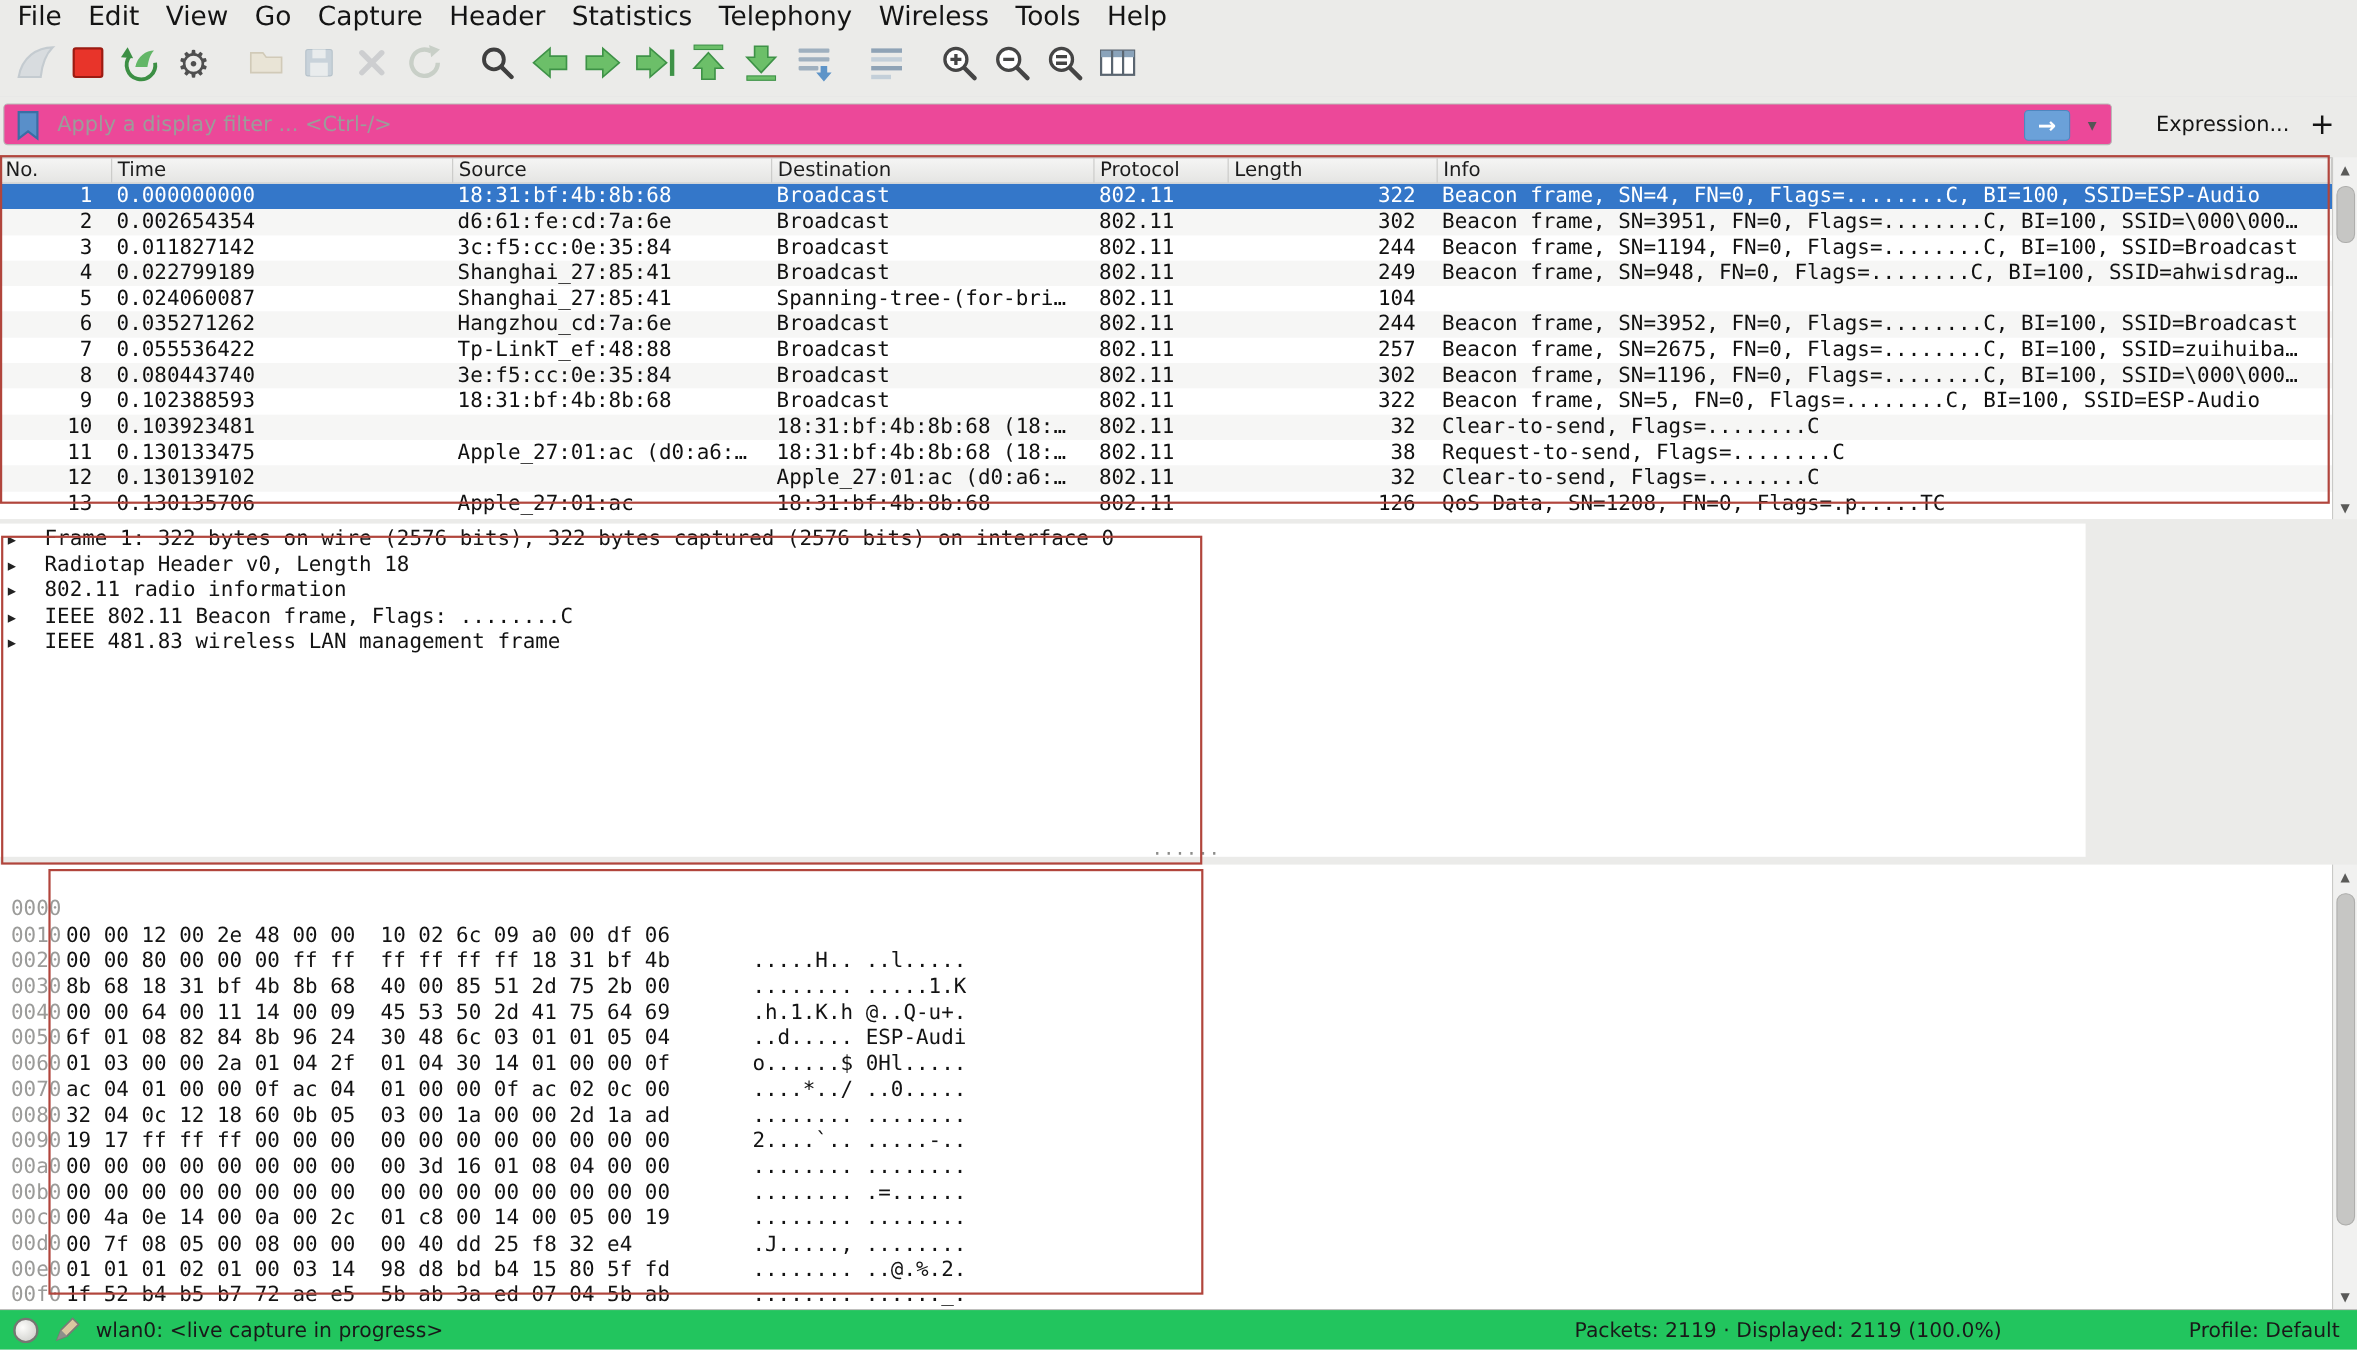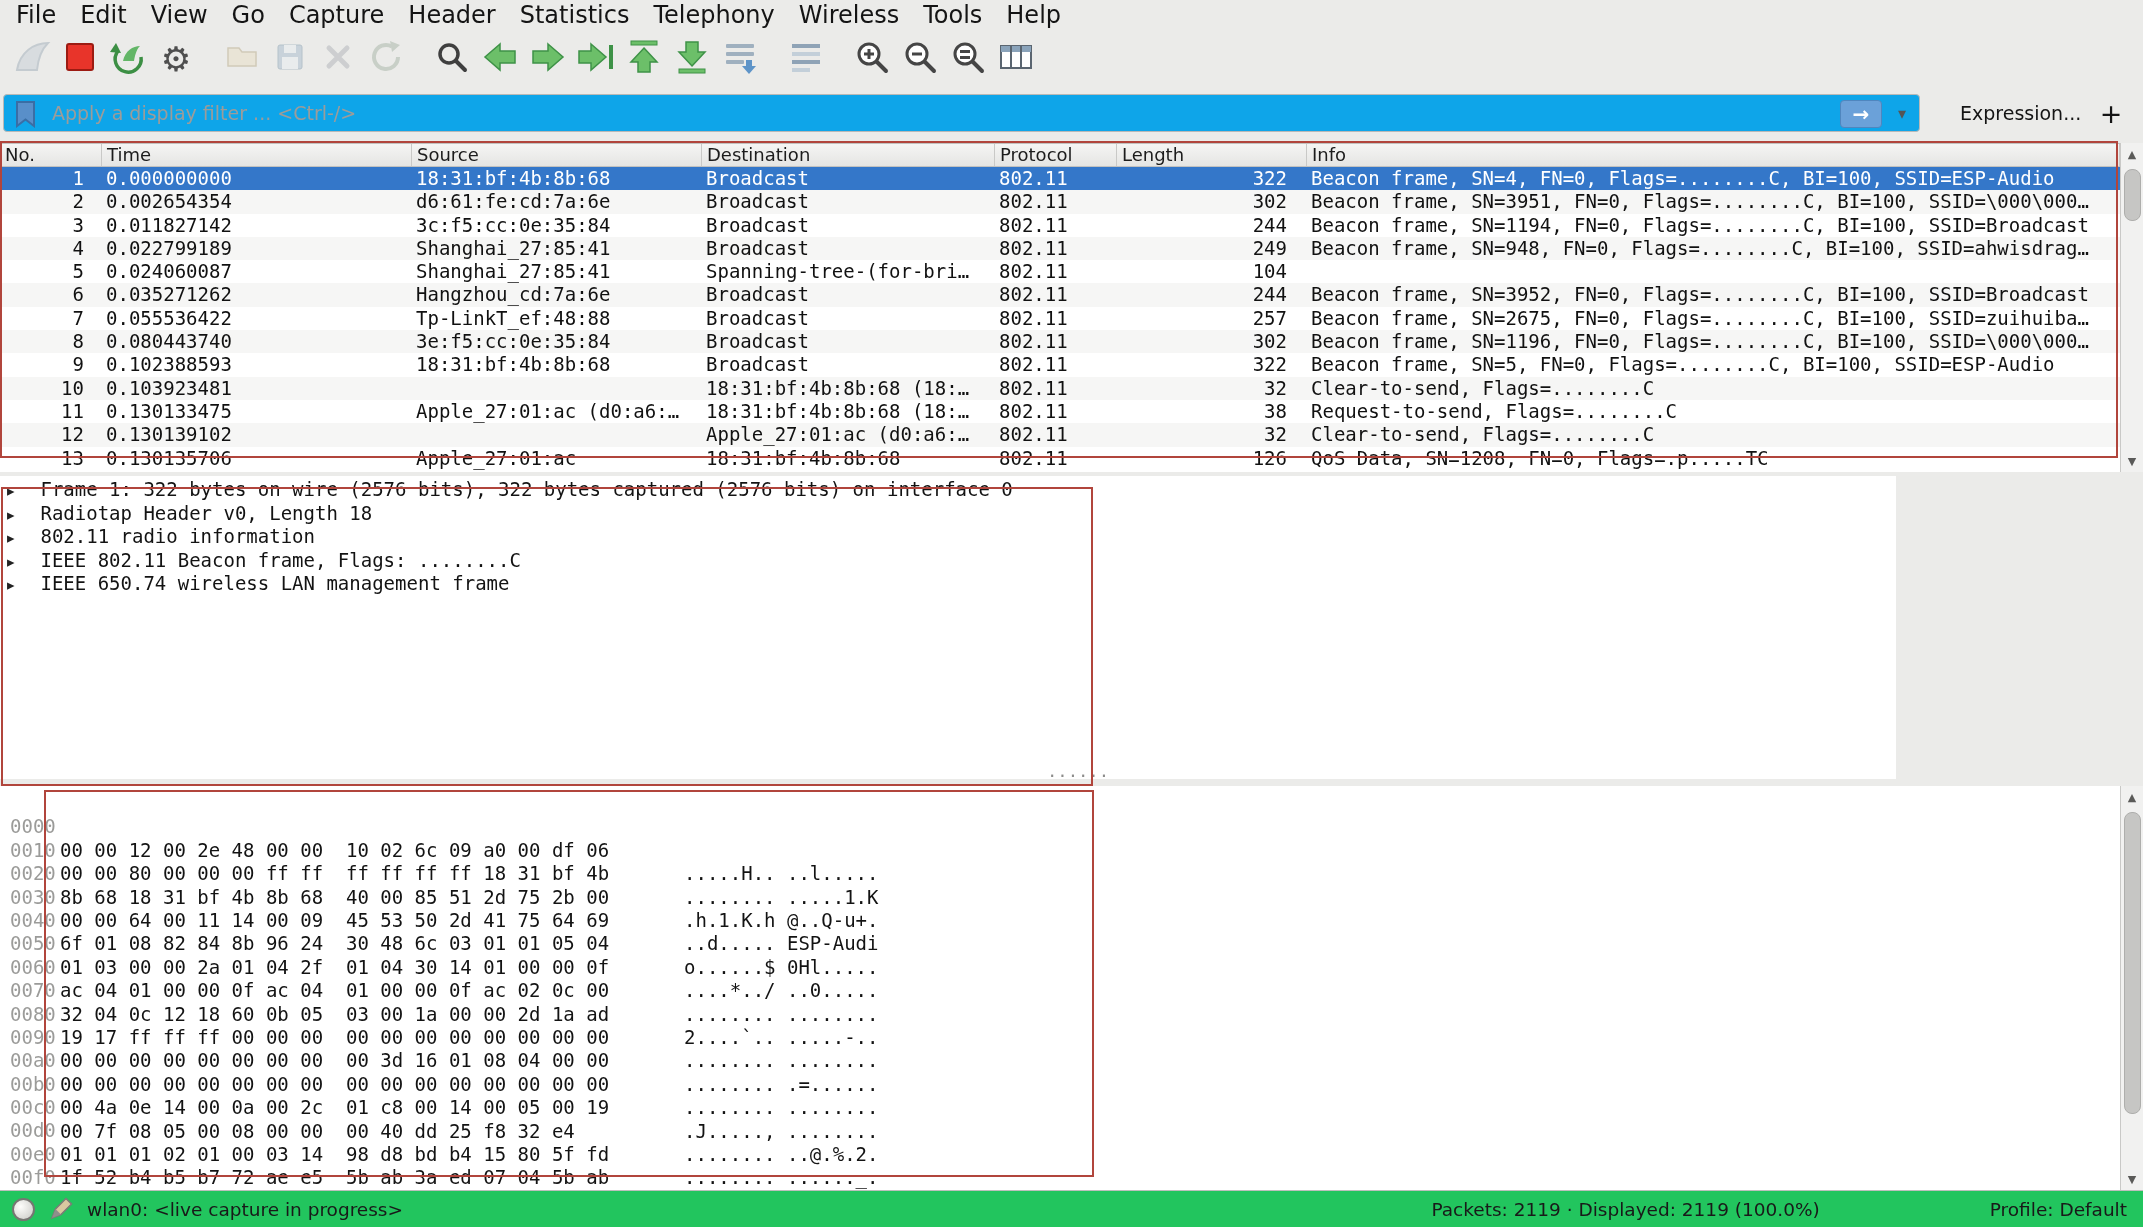--- a/index.html
+++ b/index.html
@@ -17,21 +17,21 @@
   .tbtn{width:48px;height:46px;display:flex;align-items:center;justify-content:center;border-radius:3px;flex:0 0 auto;}
   .tbtn.grp{margin-left:18px;}
   .tbtn.disabled{opacity:.45;}
   .glyph{font-size:34px;line-height:40px;color:#4f4f4f;}
 
   
   #filterbar{position:absolute;top:88px;left:0;right:0;height:50px;display:flex;align-items:center;
              padding:0 14px 0 3px;background:#ebebe9;}
   #filter-wrap{position:relative;width:1917px;height:38px;flex:0 0 auto;}
   #filter-input{width:100%;height:100%;box-sizing:border-box;border:1px solid #b9b9b7;border-radius:4px;
-                background:#0ea5e9;padding:0 84px 0 48px;font-size:19px;
+                background:#ec4899;padding:0 84px 0 48px;font-size:19px;
                 font-family:"DejaVu Sans","Liberation Sans",sans-serif;color:#222;outline:none;}
   #filter-input::placeholder{color:#9c9c9a;}
   .bookmark{position:absolute;left:10px;top:6px;}
   .apply-btn{position:absolute;right:38px;top:6px;width:40px;height:26px;background:#6ba1d9;border:1px solid #4f86bf;
              border-radius:4px;color:#fff;display:flex;align-items:center;justify-content:center;
              font-size:20px;font-weight:bold;}
   .caret-btn{position:absolute;right:4px;top:8px;width:28px;height:22px;color:#555;font-size:16px;
              display:flex;align-items:center;justify-content:center;}
   .expr-btn{margin-left:40px;font-size:19px;color:#141414;white-space:nowrap;}
   .add-btn{margin-left:auto;font-size:27px;color:#141414;width:36px;text-align:center;}
@@ -432,21 +432,21 @@
         <span>802.11 radio information</span>
       </div>
 
       <div class="drow">
         <span class="expander">▸</span>
         <span>IEEE 802.11 Beacon frame, Flags: ........C</span>
       </div>
 
       <div class="drow">
         <span class="expander">▸</span>
-        <span>IEEE 650.74 wireless LAN management frame</span>
+        <span>IEEE 481.83 wireless LAN management frame</span>
       </div>
     </div>
 
   <div id="splitter-dots">······</div>
   <div id="splitterB"></div>
 
   <div id="hex-pane">
 
       <div class="hrow">
         <span class="hoff">0000</span>

